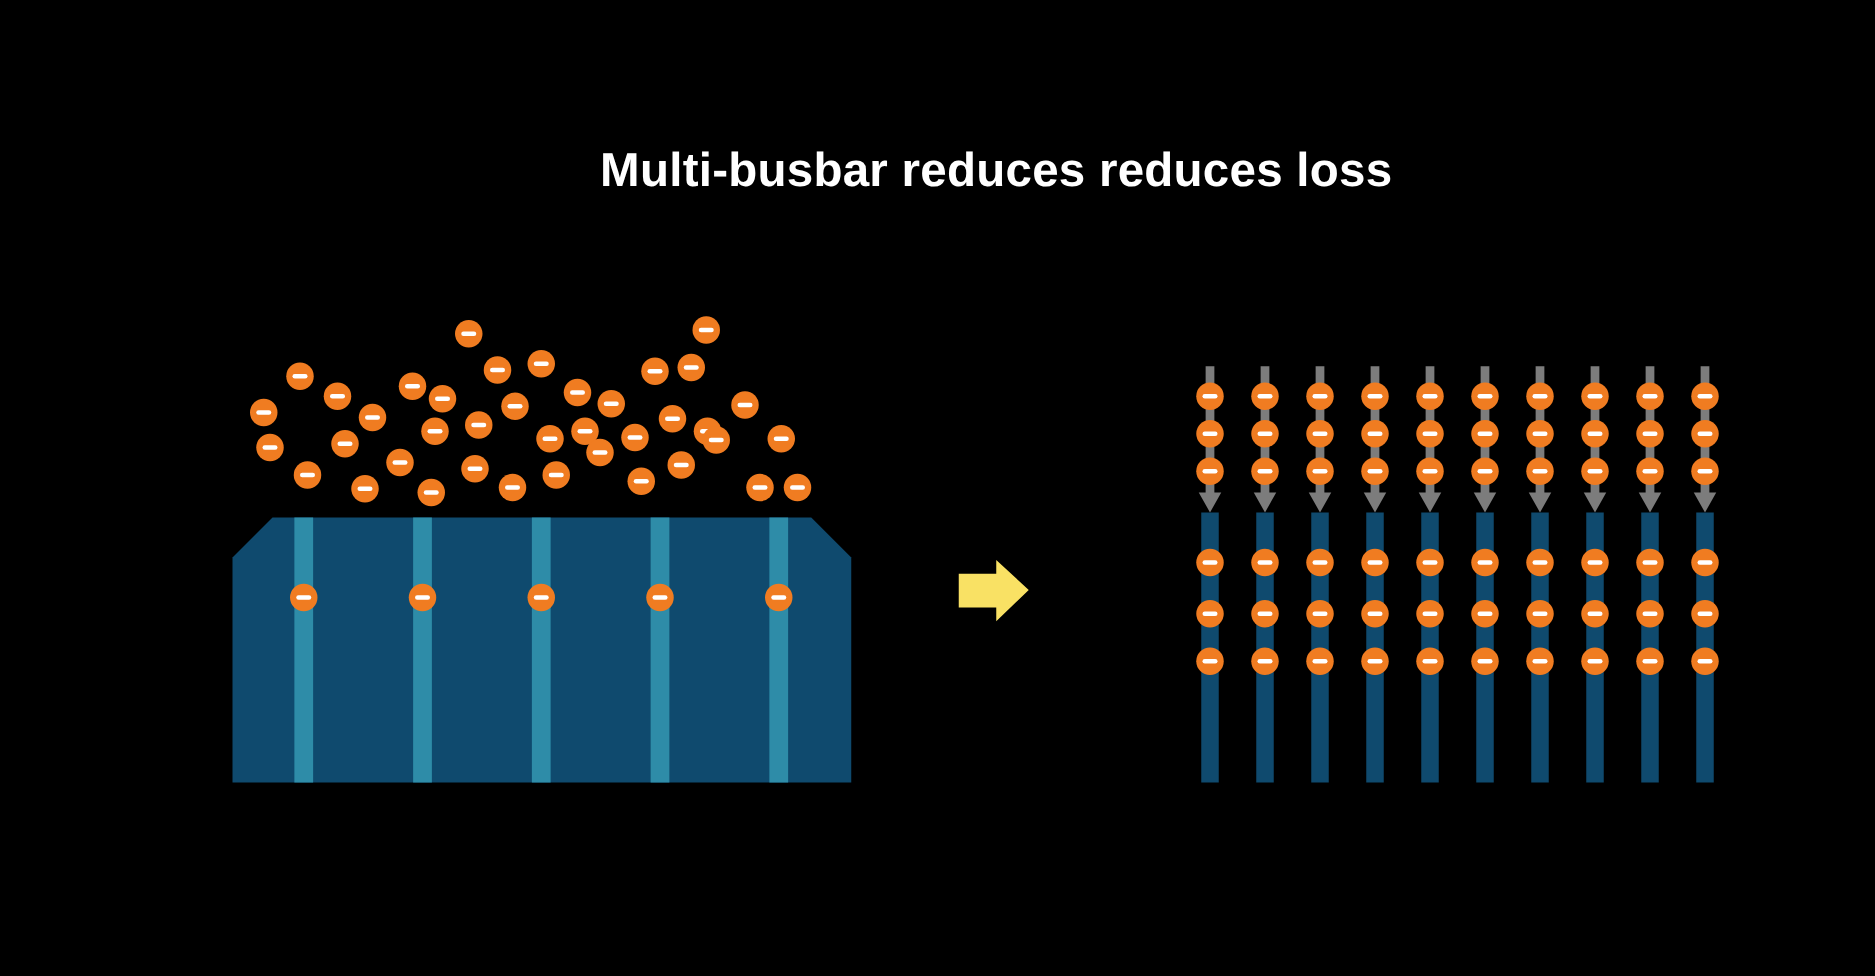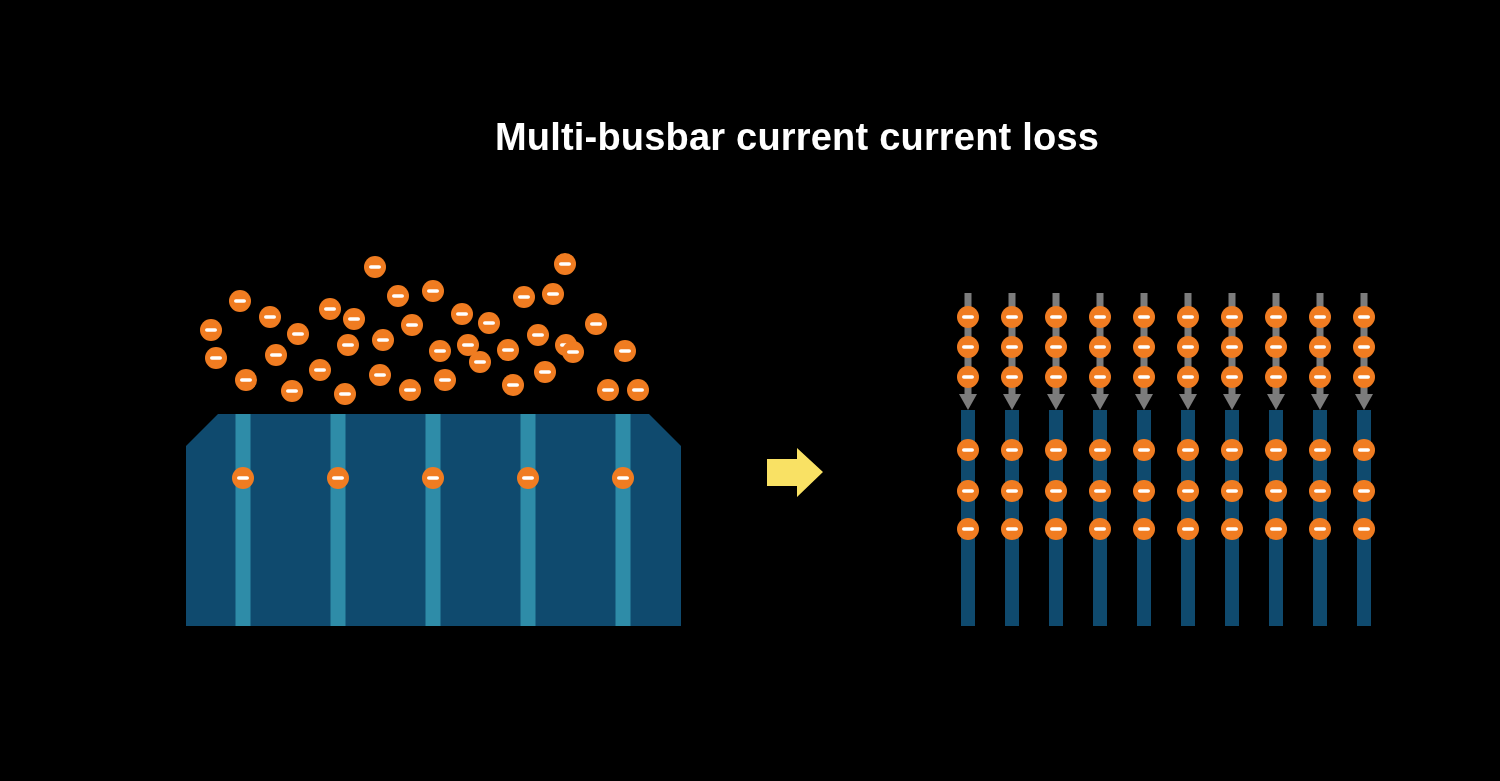--- a/index.html
+++ b/index.html
@@ -22,21 +22,21 @@
     font-size: 38px;
     font-weight: 700;
     letter-spacing: 0.2px;
   }
   #diagram-svg { position: absolute; top: 0; left: 0; display: block; }
 </style>
 </head>
 <body style="background: rgb(0, 0, 0);">
 
 <div class="canvas" style="background: rgb(0, 0, 0);">
-  <h1 class="title" style="color: rgb(255, 255, 255);">Multi-busbar current current loss</h1>
+  <h1 class="title" style="color: rgb(255, 255, 255);">Multi-busbar reduces reduces loss</h1>
   <svg id="diagram-svg" width="1500" height="781" viewBox="0 0 1500 781">
       <polygon points="218,414 649,414 681,446 681,626 186,626 186,446" fill="#0f4a6e"></polygon>
       <rect x="235.5" y="414" width="15" height="212" fill="#2e8ca8"></rect>
       <rect x="330.5" y="414" width="15" height="212" fill="#2e8ca8"></rect>
       <rect x="425.5" y="414" width="15" height="212" fill="#2e8ca8"></rect>
       <rect x="520.5" y="414" width="15" height="212" fill="#2e8ca8"></rect>
       <rect x="615.5" y="414" width="15" height="212" fill="#2e8ca8"></rect>
       <g>
         <circle cx="375" cy="267" r="11" fill="#f07c21"></circle>
         <rect x="369" y="265.2" width="12" height="3.6" rx="1.8" fill="#ffffff"></rect>

